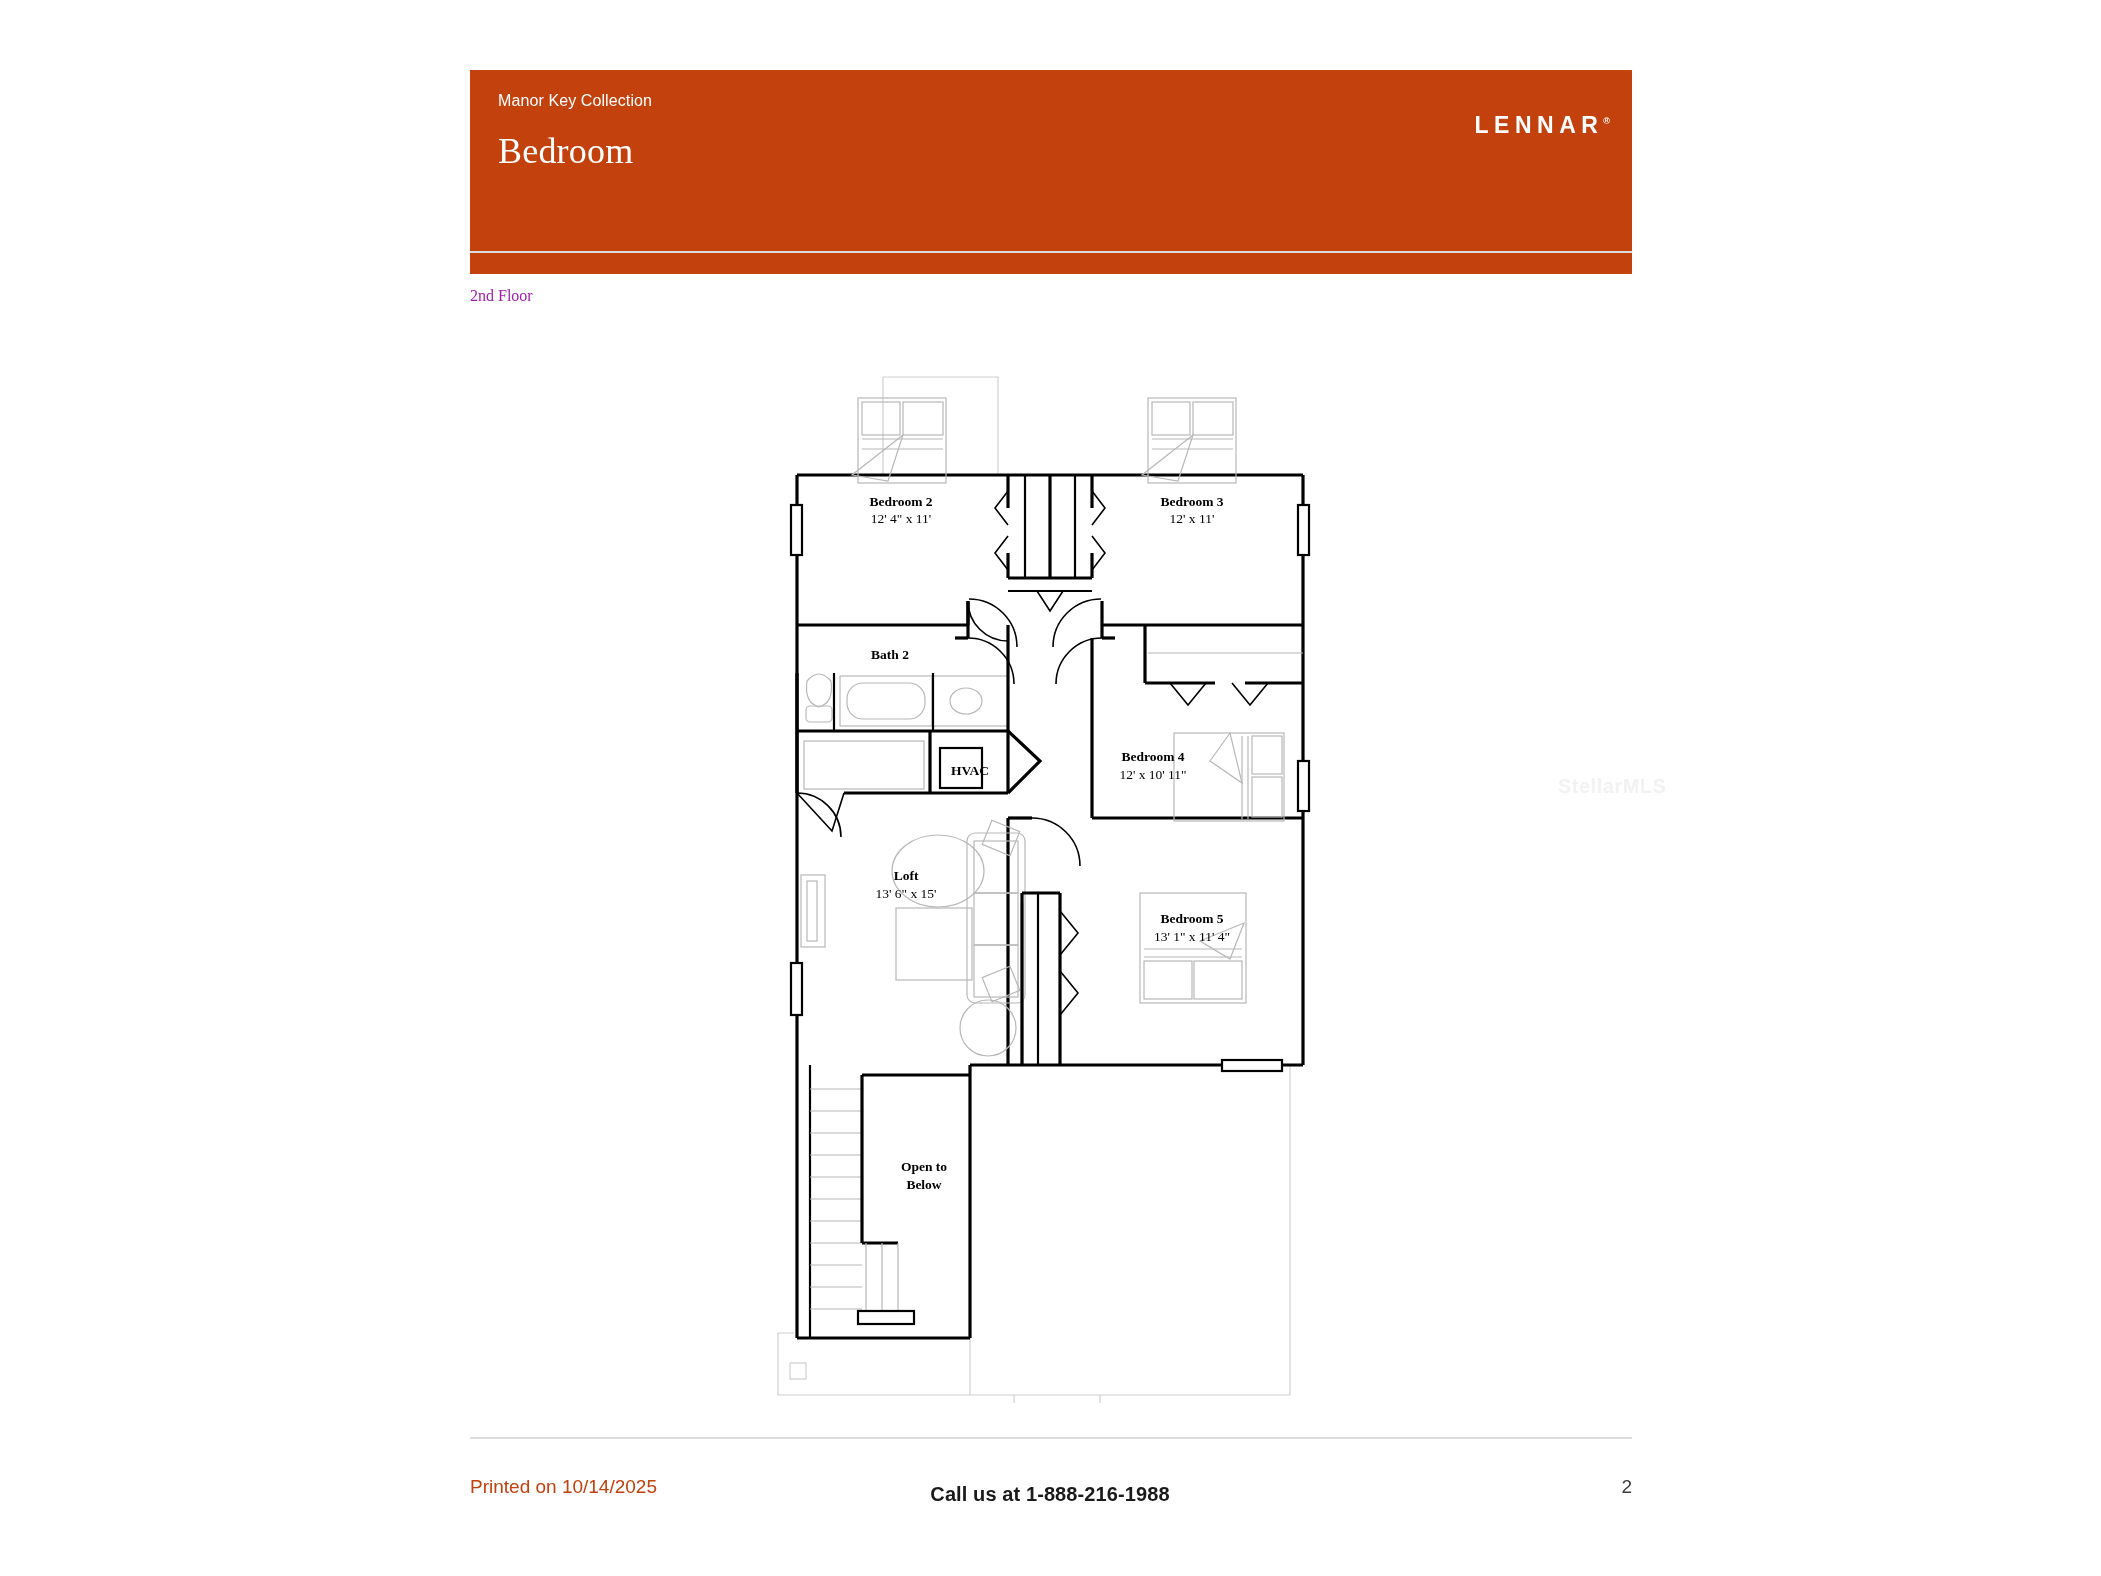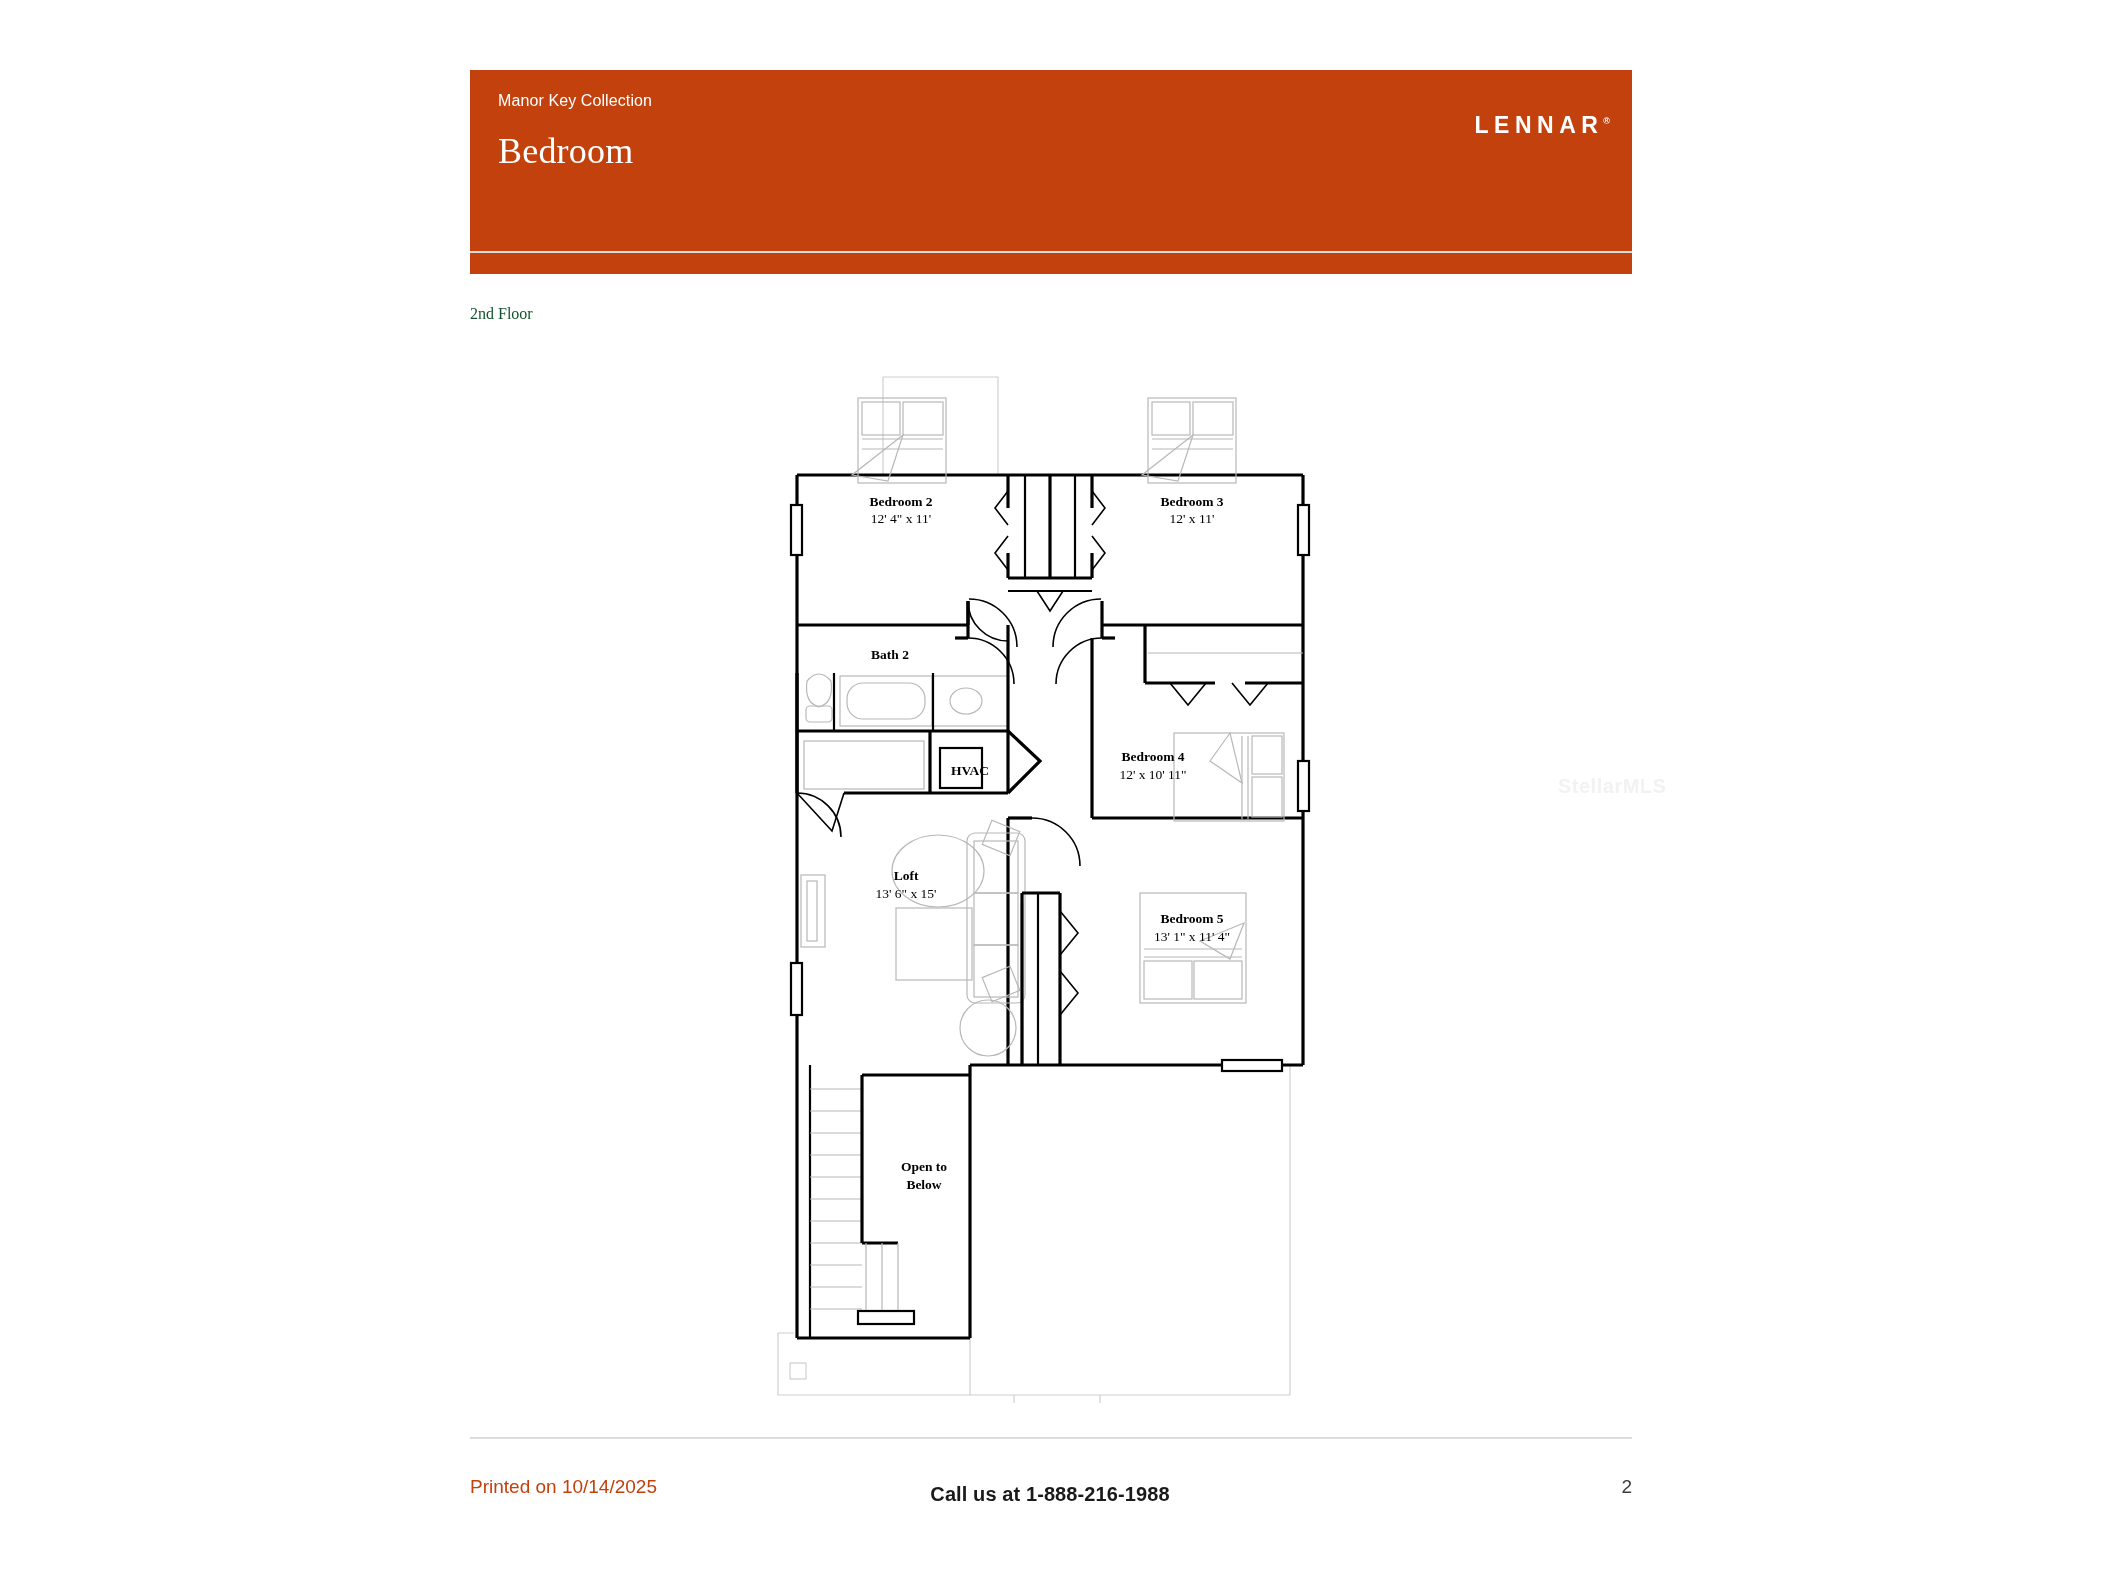--- a/index.html
+++ b/index.html
@@ -91,24 +91,24 @@
     height: 2px;
     background: #dcdcdc;
   }
   #header-rule { left: 470px; top: 251px; width: 1162px; }
   #footer-rule { left: 470px; top: 1437px; width: 1162px; }
 
   
   #floor-label {
     position: absolute;
     left: 470px;
-    top: 305px;
+    top: 287px;
     font-family: "Liberation Serif", serif;
     font-size: 16px;
-    color: #14532d;
+    color: #a21caf;
   }
 
   
   #watermark {
     position: absolute;
     left: 1558px;
     top: 775px;
     font-size: 20px;
     font-weight: bold;
     color: #f2f2f2;

